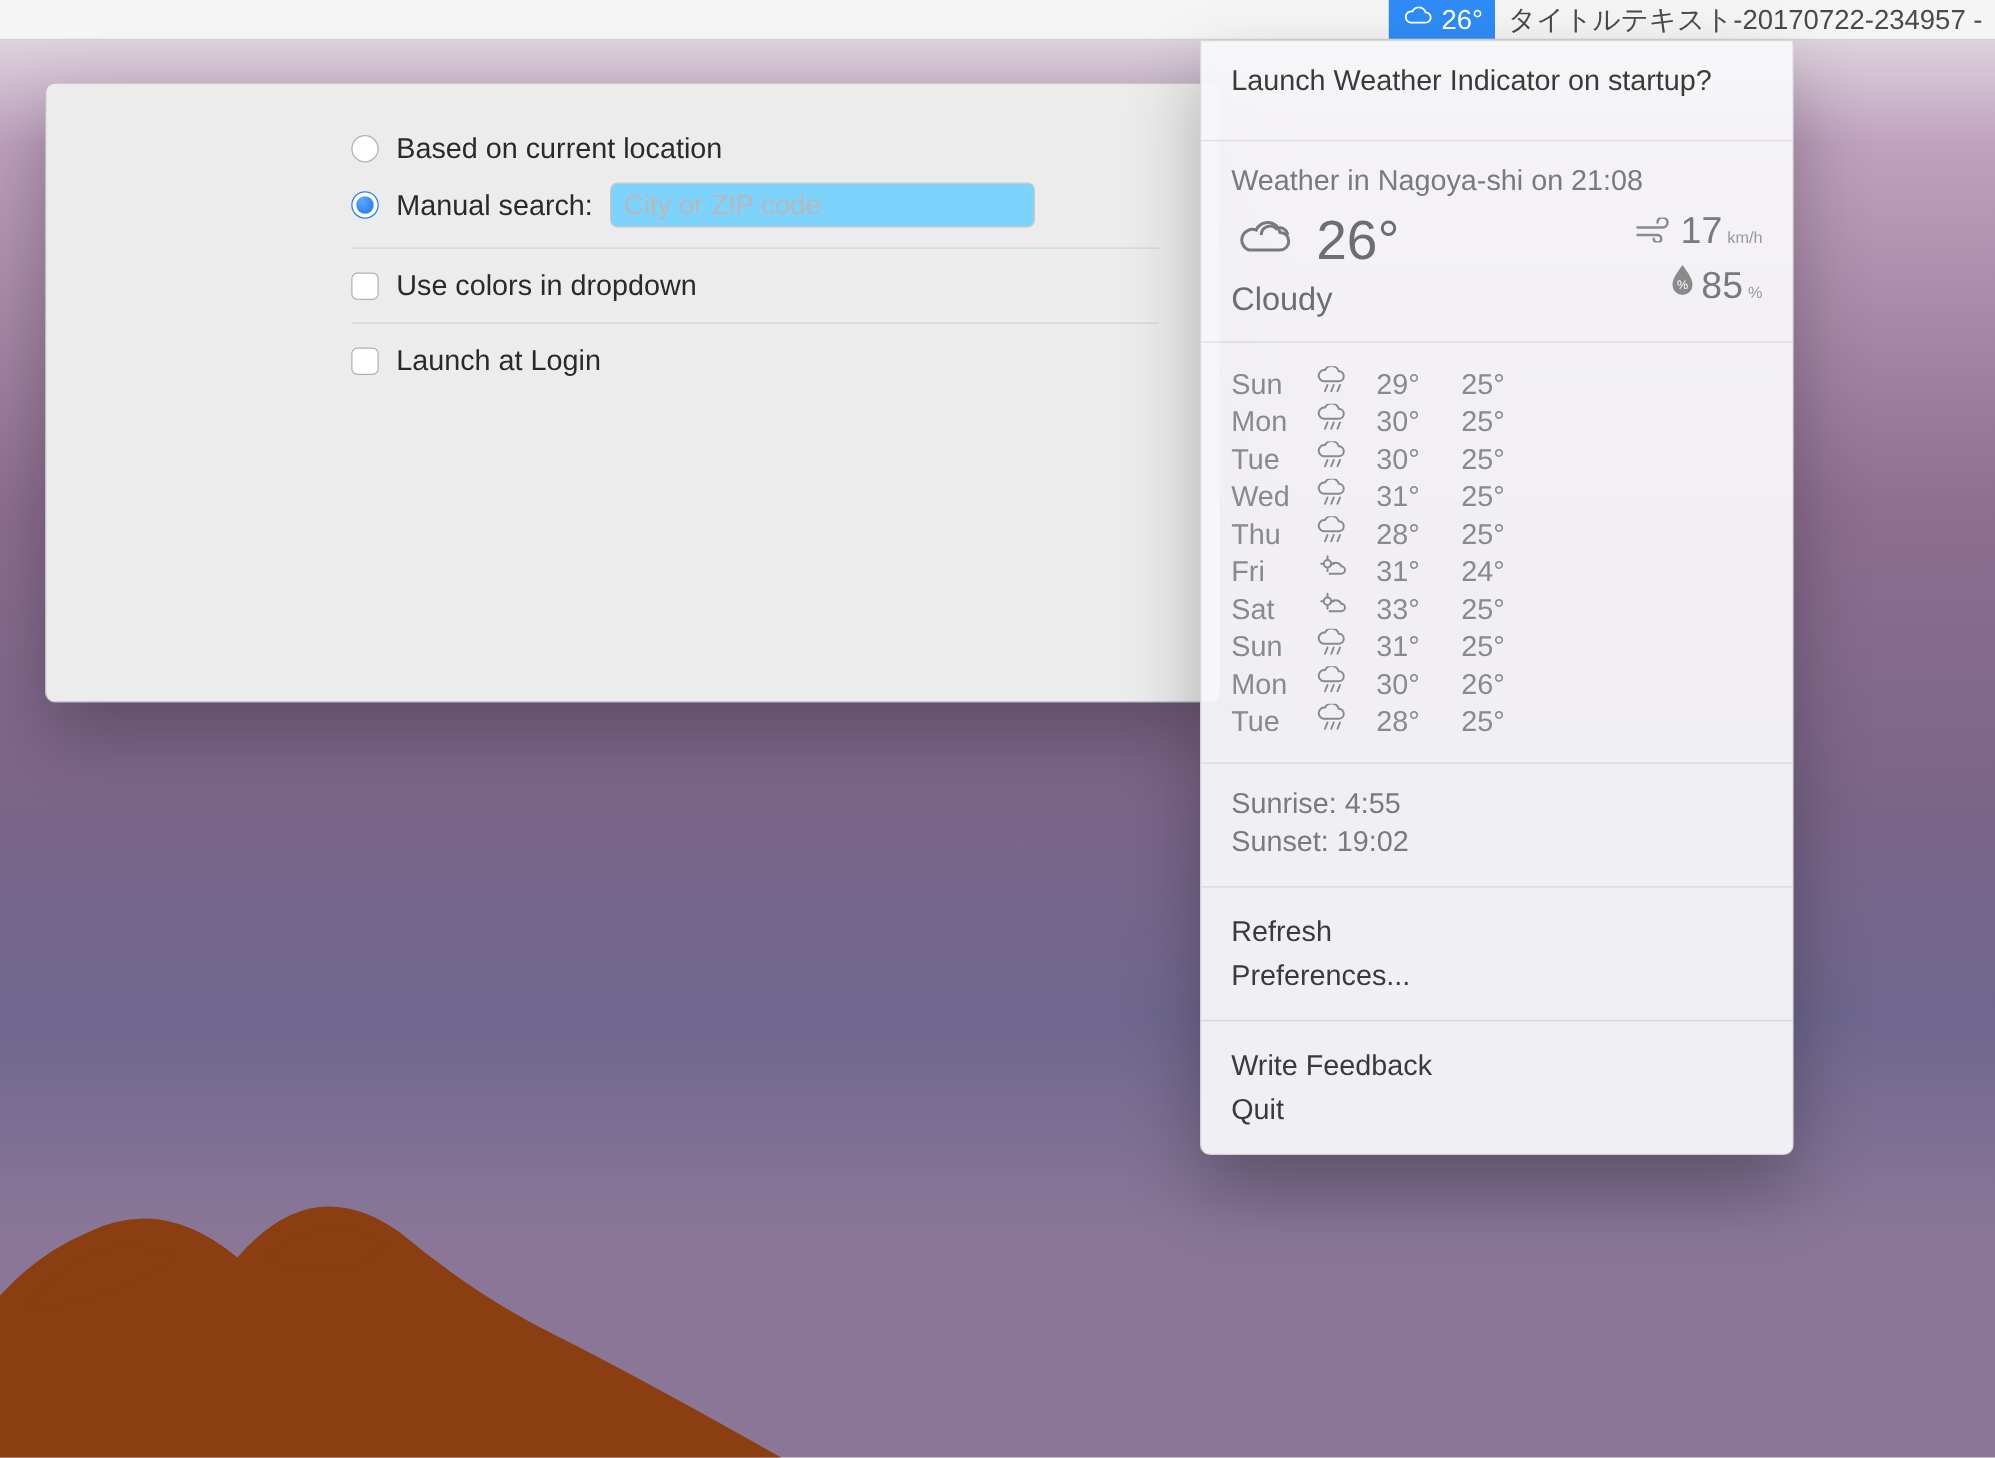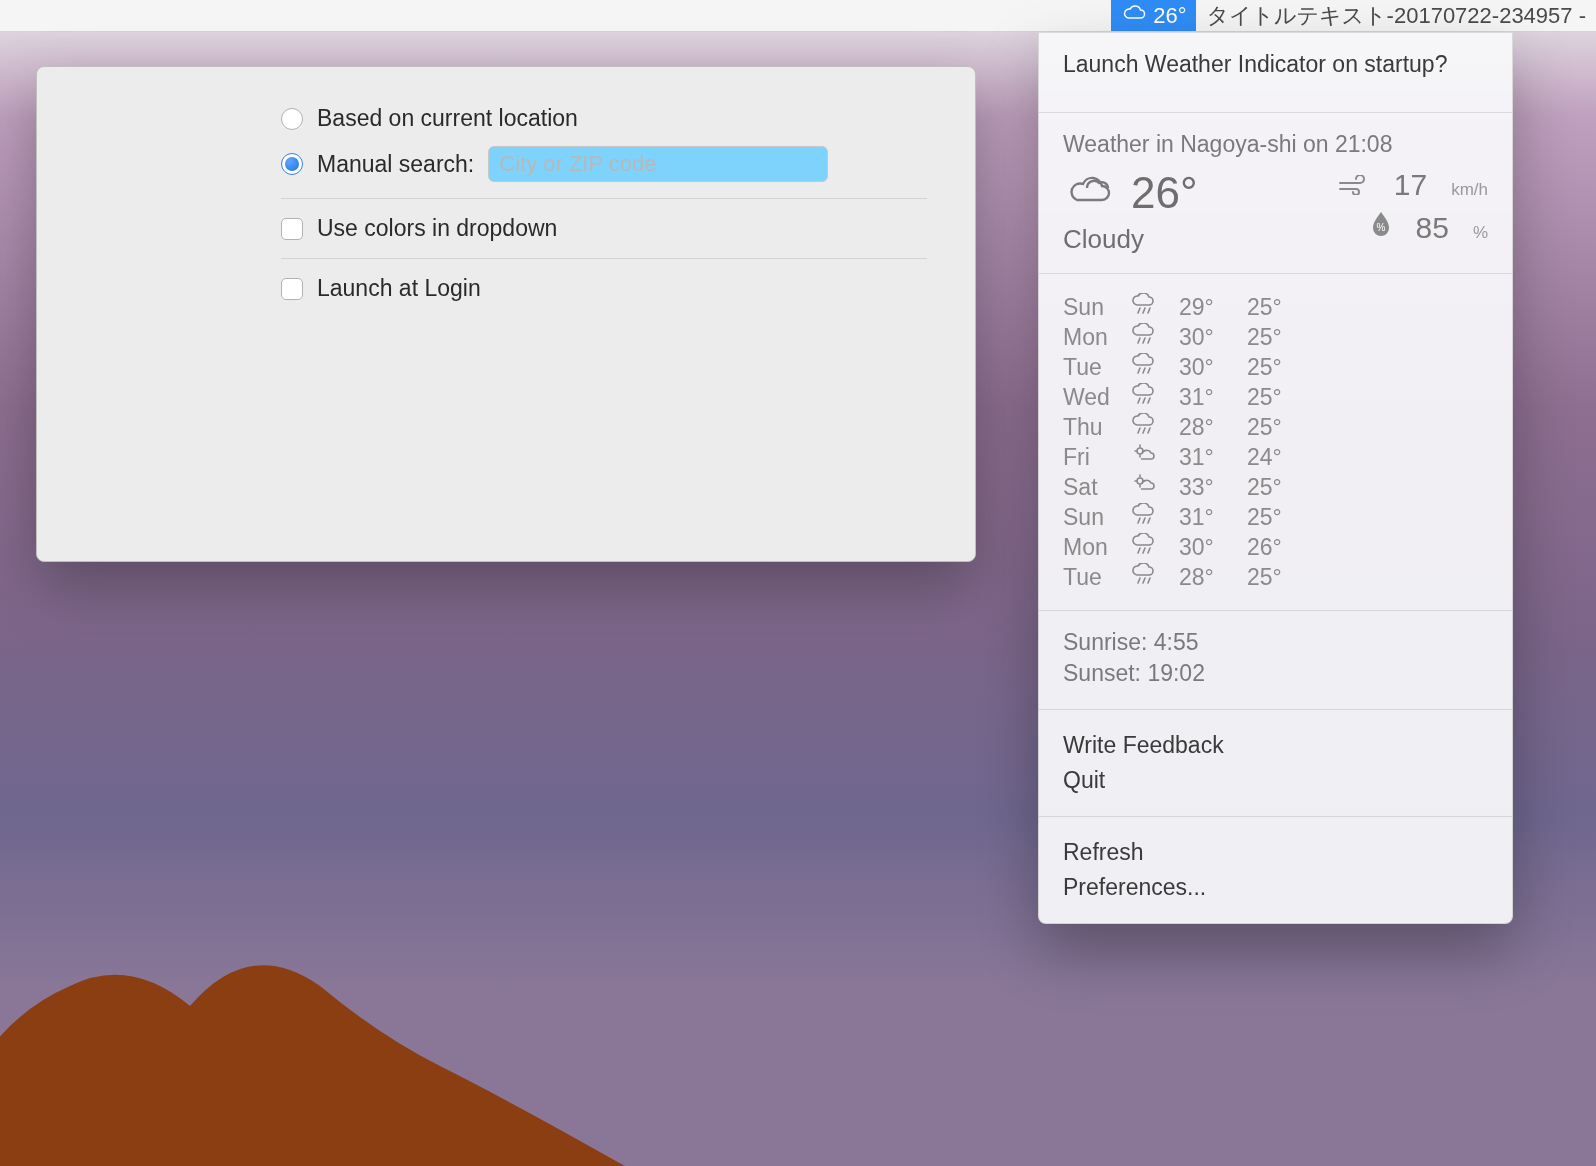--- a/index.html
+++ b/index.html
@@ -57,21 +57,21 @@
 .check { border-radius: 5px; }
 .textfield {
   width: 340px; height: 36px; border: 1px solid #c8c8c8; border-radius: 6px;
   background: #7dd3fc; font-size: 22px; padding: 0 10px; color: #333;
 }
 .textfield::placeholder { color: #b8b8b8; }
 .hr { border-top: 1px solid #d3d3d3; margin: 16px 0 16px 196px; }
 
 
 .panel {
-  position: absolute; left: 1038px; top: 32px; width: 475px;
+  position: absolute; left: 960px; top: 32px; width: 475px;
   background: rgba(248,248,250,.94);
   border: 1px solid rgba(0,0,0,.12);
   border-radius: 0 0 8px 8px;
   box-shadow: 0 28px 60px rgba(0,0,0,.28);
   font-size: 23px; color: #7a7a7a;
 }
 .panel section { padding: 18px 24px; border-bottom: 1px solid rgba(0,0,0,.10); }
 .panel section:last-child { border-bottom: none; }
 .panel .prompt { color: #3a3a3a; margin-bottom: 16px; }
 .panel .prompt-row { display: flex; align-items: center; gap: 28px; }
@@ -80,23 +80,23 @@
   border: 1px solid #bdbdbd; border-radius: 7px;
   padding: 6px 22px; font-size: 22px; color: #2a2a2a; cursor: pointer;
 }
 .dismiss { color: #3a3a3a; cursor: pointer; }
 
 .summary .heading { margin-bottom: 10px; }
 .summary .curr { display: flex; align-items: flex-start; justify-content: space-between; }
 .summary .left { display: flex; align-items: center; gap: 14px; }
 .summary .temp { font-size: 44px; color: #6e6e6e; }
 .summary .desc { font-size: 26px; color: #6e6e6e; margin-top: 6px; }
-.summary .right .line { display: flex; align-items: baseline; gap: 24px; justify-content: flex-end; margin-bottom: 8px; }
+.summary .right .line { display: flex; align-items: baseline; gap: 4px; justify-content: flex-end; margin-bottom: 8px; }
 .summary .right .val { font-size: 30px; color: #7a7a7a; }
-.summary .right .unit { font-size: 17px; color: #9a9a9a; }
+.summary .right .unit { font-size: 13px; color: #9a9a9a; }
 .double-cloud { width: 54px; height: 40px; }
 
 .forecast .frow { display: grid; grid-template-columns: 64px 44px 64px 64px; gap: 4px; align-items: center; font-size: 23px; color: #8a8a8a; padding: 1px 0; }
 .forecast .ico { width: 26px; height: 22px; color: #8a8a8a; }
 
 .sunblock div { margin-bottom: 4px; }
 
 .menuitems div { color: #3a3a3a; padding: 4px 0; cursor: pointer; }
 
 .wind-icon { width: 32px; height: 20px; color: #8a8a8a; }
@@ -290,27 +290,27 @@
         <span>25°</span>
       </div>
     </section>
 
   <section class="sunblock">
     <div>Sunrise: 4:55</div>
     <div>Sunset: 19:02</div>
   </section>
 
   <section class="menuitems">
+    <div>Refresh</div>
+    <div>Preferences...</div>
+  </section>
+
+  <section class="menuitems">
     <div>Write Feedback</div>
     <div>Quit</div>
-  </section>
-
-  <section class="menuitems">
-    <div>Refresh</div>
-    <div>Preferences...</div>
   </section>
 </div>
 
 <svg class="mountain" viewBox="0 0 700 290">
   <path d="M0 290 L0 200 Q40 120 110 90 Q170 60 230 110 Q290 40 360 90 Q420 140 480 170 Q560 210 700 290 Z"></path>
   <path d="M60 150 Q120 80 180 110 Q120 150 60 150 Z" fill="#c97538"></path>
   <path d="M250 110 Q300 70 350 100 Q310 135 250 110 Z" fill="#c97538"></path>
 </svg>
 
 </body></html>

